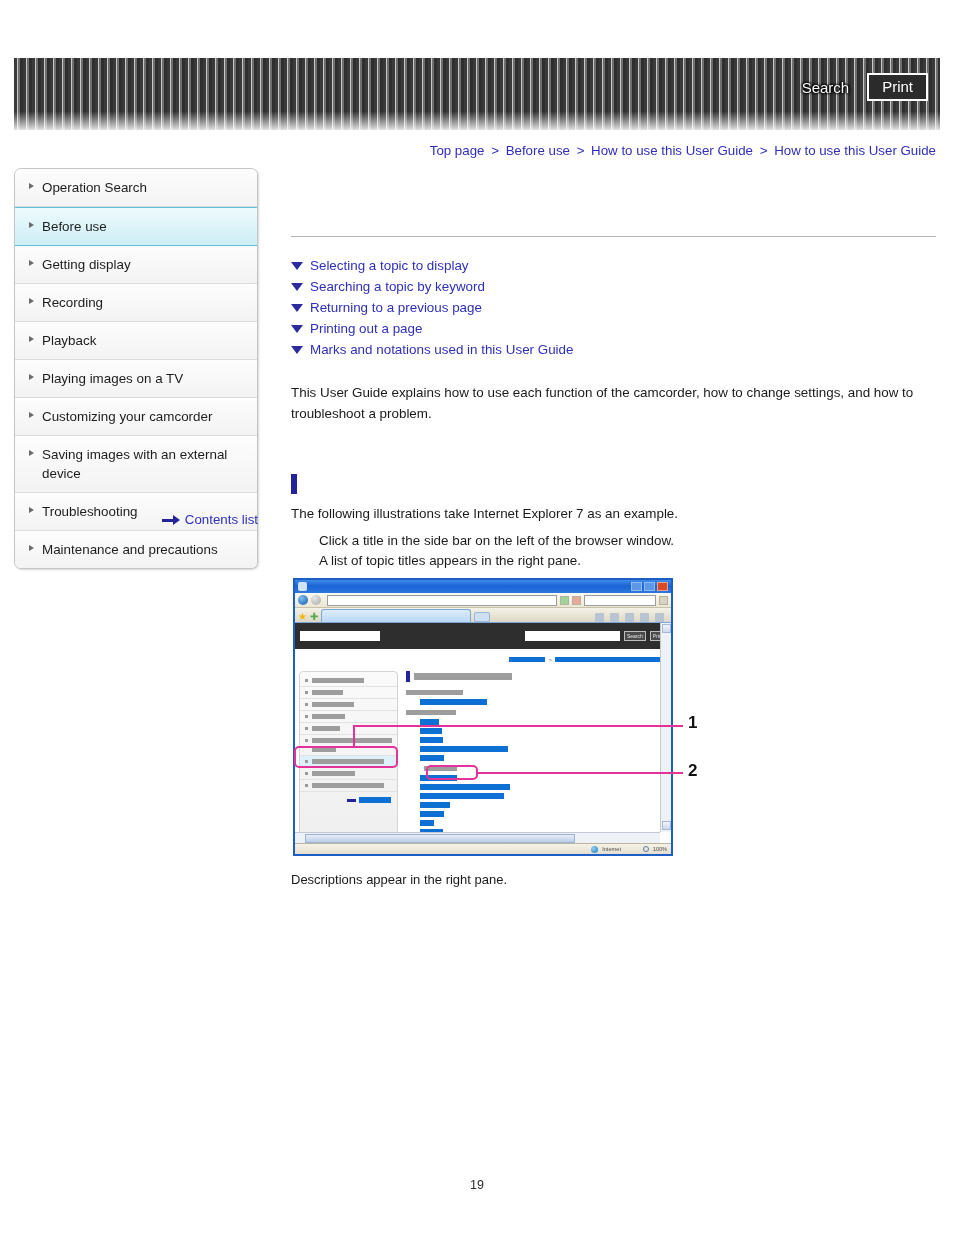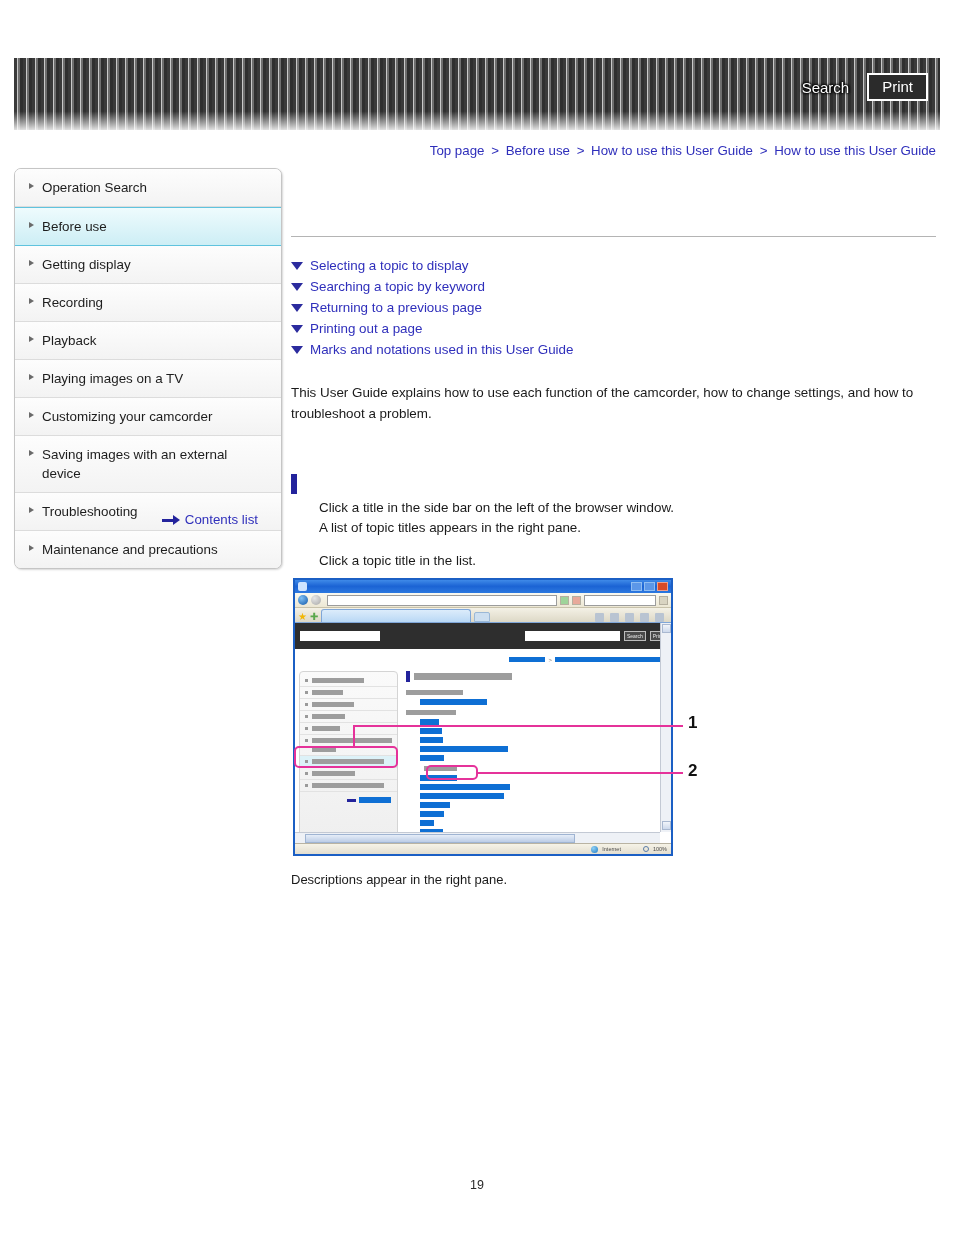--- a/index.html
+++ b/index.html
@@ -59,21 +59,21 @@
     color: #2f2fbb;
     white-space: nowrap;
   }
   #breadcrumb span.crumb { cursor: pointer; }
   #breadcrumb span.sep { margin: 0 3px; }
 
   
   #sidebar {
     position: absolute;
     left: 14px; top: 168px;
-    width: 268px;
+    width: 244px;
     background: #ffffff;
     border: 1px solid #c5c5c5;
     border-radius: 7px;
     box-shadow: 1px 1px 2px rgba(0,0,0,0.16);
     overflow: hidden;
   }
   .nav-item {
     display: flex;
     align-items: flex-start;
     gap: 8px;
@@ -177,21 +177,21 @@
     font-size: 13.4px;
     color: #1a1a1a;
   }
   #example-note {
     font-size: 13.4px;
     margin-top: 12px;
     color: #1a1a1a;
   }
   .step-block {
     margin-left: 28px;
-    margin-top: 4px;
+    margin-top: 10px;
     font-size: 13.4px;
     line-height: 1.52;
     color: #1a1a1a;
   }
   .step-block.second { margin-top: 12px; }
 
   
   #illustration {
     position: absolute;
     left: 293px; top: 578px;
@@ -498,20 +498,21 @@
     <span>Marks and notations used in this User Guide</span>
   </div>
 
   <p id="intro-paragraph">This User Guide explains how to use each function of the camcorder, how to change settings, and how to troubleshoot a problem.</p>
 
   <div style="display:flex; align-items:center; gap:9px;">
     <div id="section-marker"></div>
     <span id="section-heading-text"></span>
   </div>
 
+  <div id="example-note">The following illustrations take Internet Explorer 7 as an example.</div>
 
   <div class="step-block">
     <div>Click a title in the side bar on the left of the browser window.</div>
     <div>A list of topic titles appears in the right pane.</div>
   </div>
   <div class="step-block second">
     <div>Click a topic title in the list.</div>
   </div>
 </div>
 

